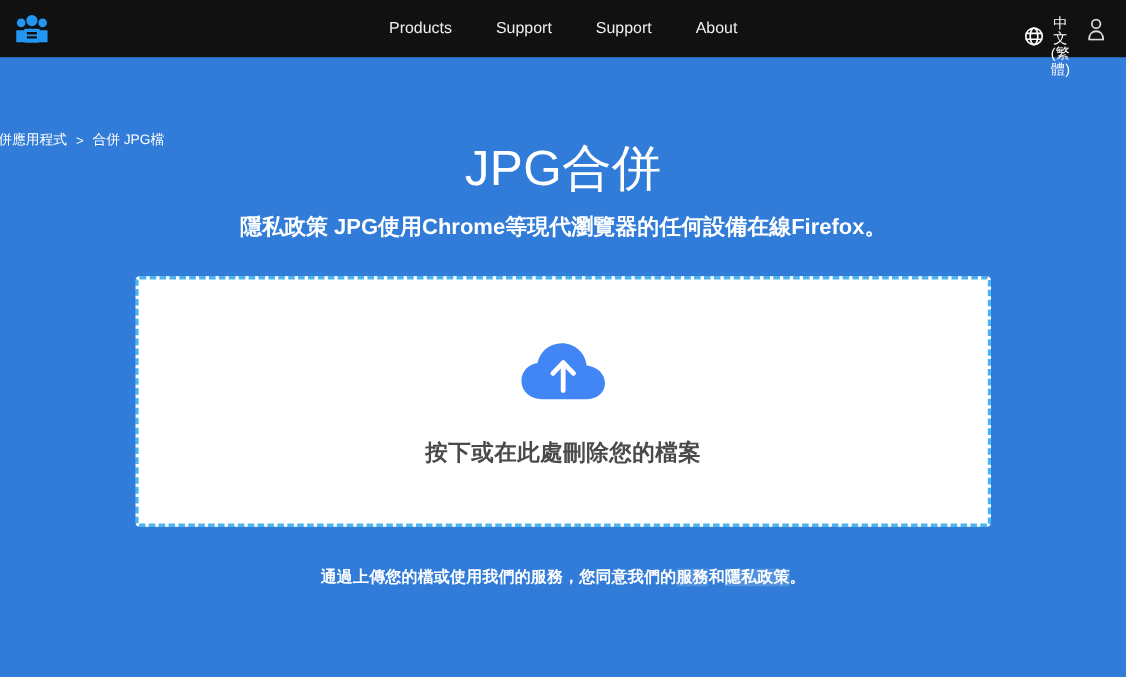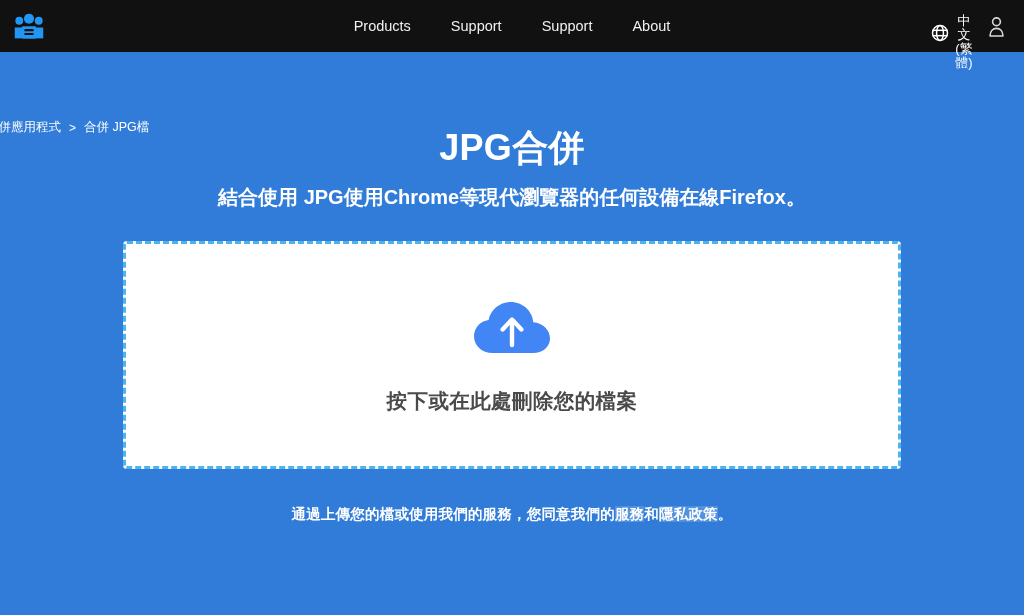--- a/index.html
+++ b/index.html
@@ -142,22 +142,22 @@
     font-size: 12px;
   }
 
   .hero {
     padding-top: 76px;
     text-align: center;
   }
   .hero-title {
     margin: 0;
     color: #ffffff;
-    font-size: 36px;
-    font-weight: 700;
+    font-size: 45px;
+    font-weight: 400;
     letter-spacing: 0.3px;
     line-height: 1.1;
   }
   .hero-sub {
     margin: 17px 0 0 0;
     color: #ffffff;
     font-size: 20px;
     font-weight: 700;
     line-height: 1.2;
   }
@@ -269,21 +269,21 @@
 <div class="page">
 
   <div class="breadcrumb">
     <a href="#">合併應用程式</a>
     <span class="sep">&gt;</span>
     <a href="#">合併 JPG檔</a>
   </div>
 
   <div class="hero">
     <h1 class="hero-title">JPG合併</h1>
-    <p class="hero-sub">結合使用 JPG使用Chrome等現代瀏覽器的任何設備在線Firefox。</p>
+    <p class="hero-sub">隱私政策 JPG使用Chrome等現代瀏覽器的任何設備在線Firefox。</p>
   </div>
 
   <div class="dropzone-wrap">
     <div class="dropzone">
       <span>
         <svg class="upload-cloud" viewBox="0 0 82 62" xmlns="http://www.w3.org/2000/svg" aria-hidden="true">
           <path d="M22 58 C10.4 58 3 50.4 3 41.2 C3 32.8 9.4 26 17.6 25 C19.6 14.6 28.8 7 39.8 7
                    C51.6 7 61.3 15.8 62.3 27.2 C72 28 79 35.2 79 43.4 C79 51.8 71.6 58 62 58 Z" fill="#4285f4"></path>
           <path d="M41 50 L41 25.5" stroke="#ffffff" stroke-width="4.4" stroke-linecap="round"></path>
           <path d="M31.6 34.4 L41 24.6 L50.4 34.4" fill="none" stroke="#ffffff" stroke-width="4.4" stroke-linecap="round" stroke-linejoin="round"></path>

